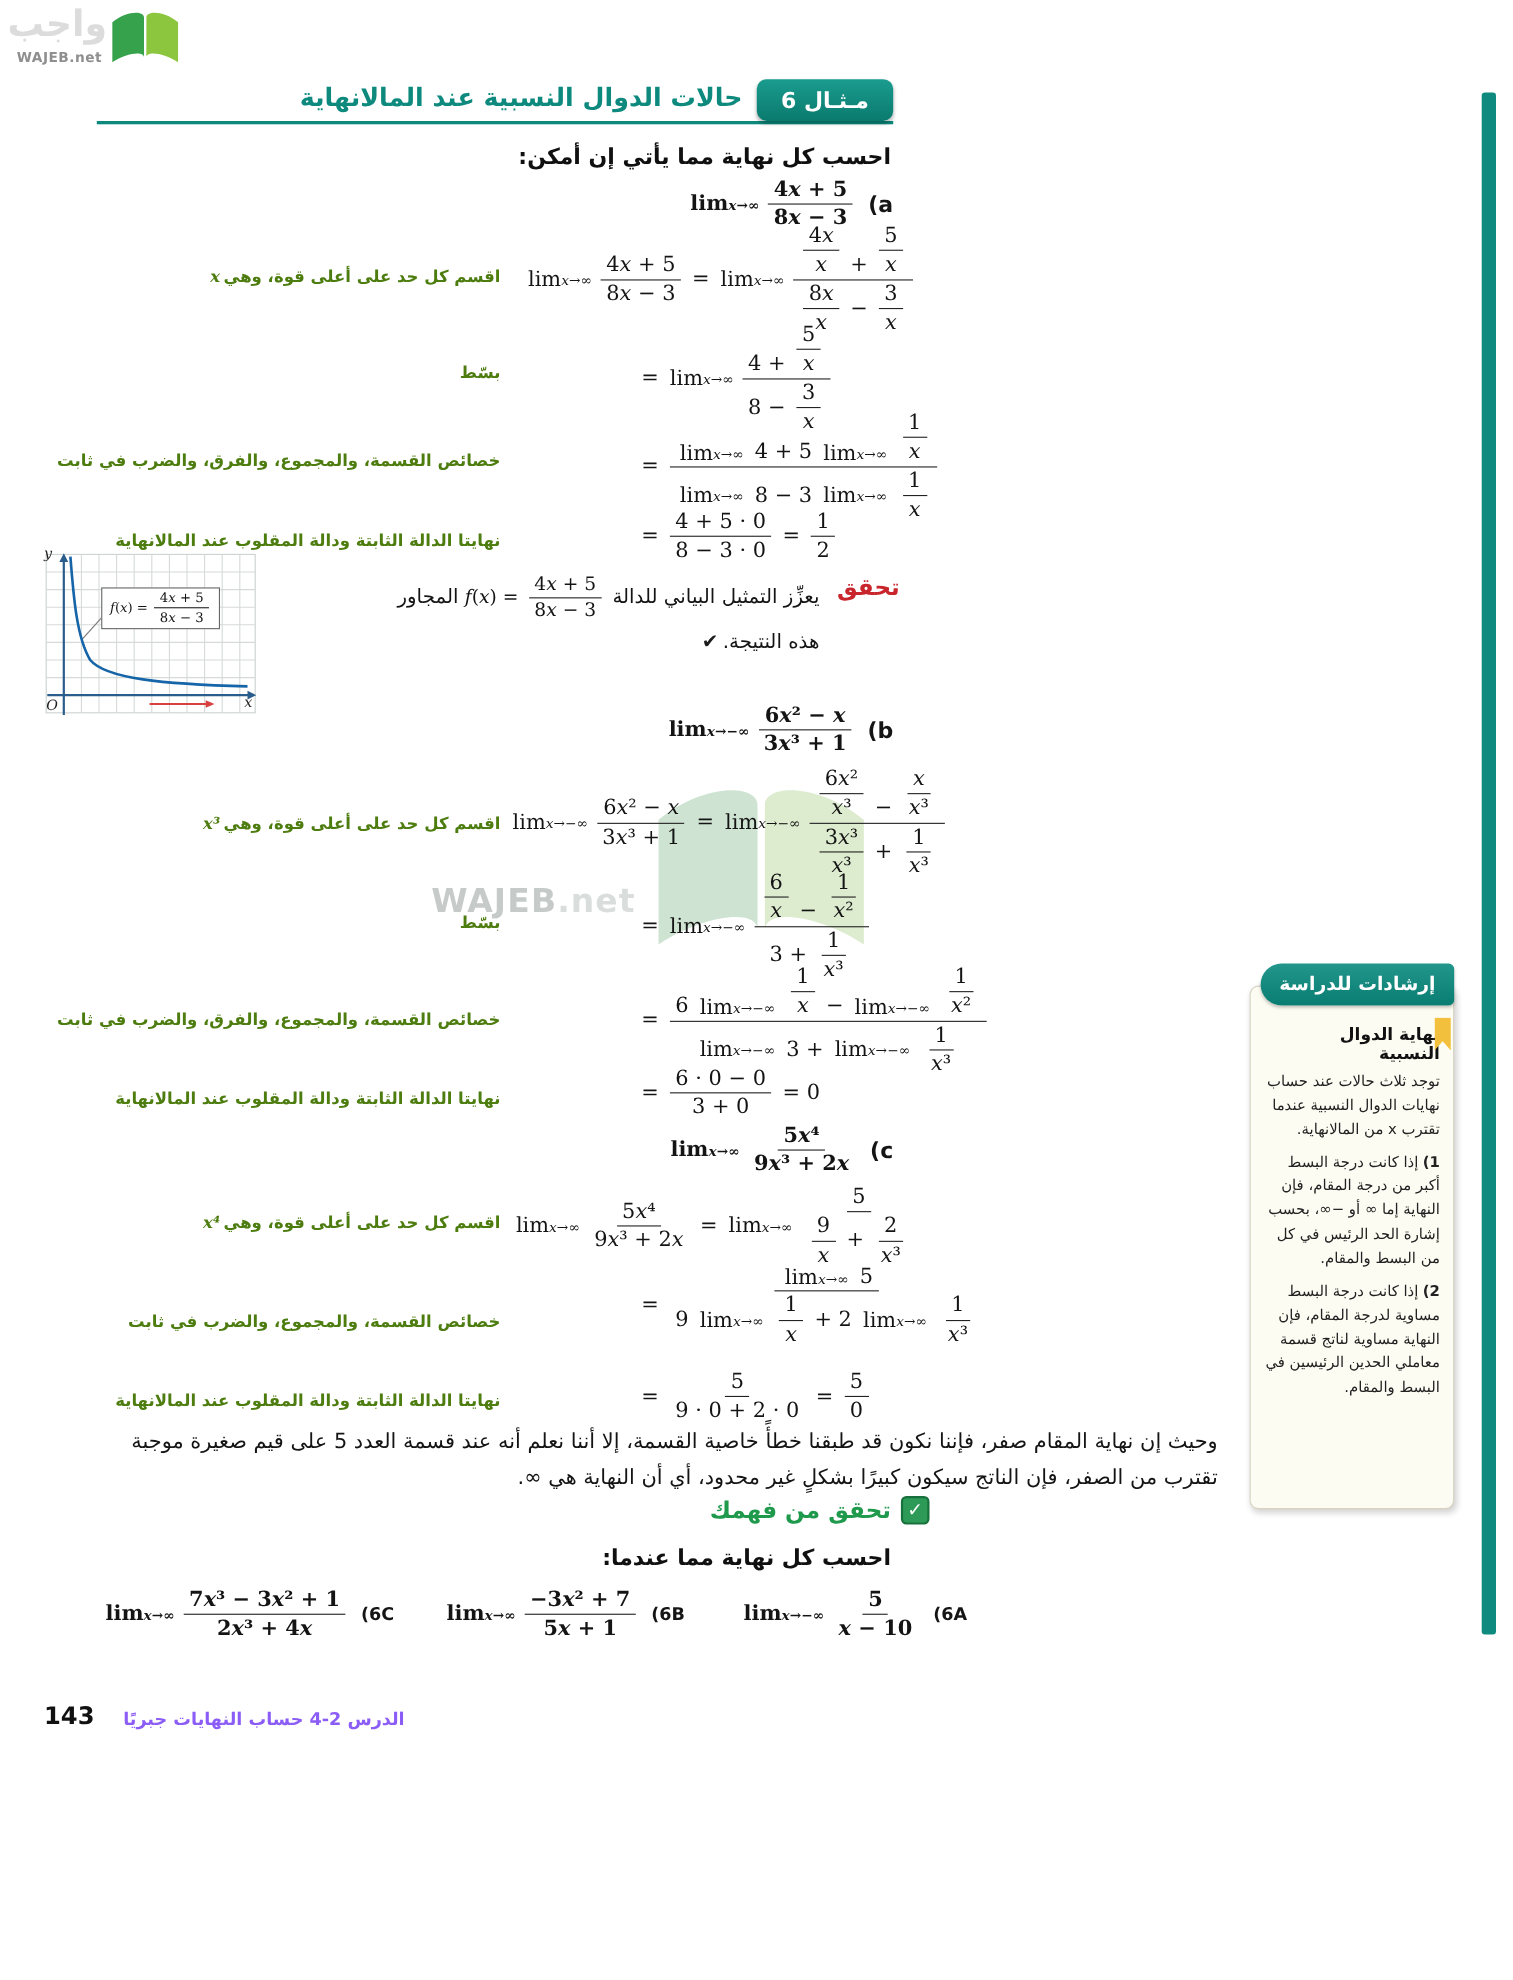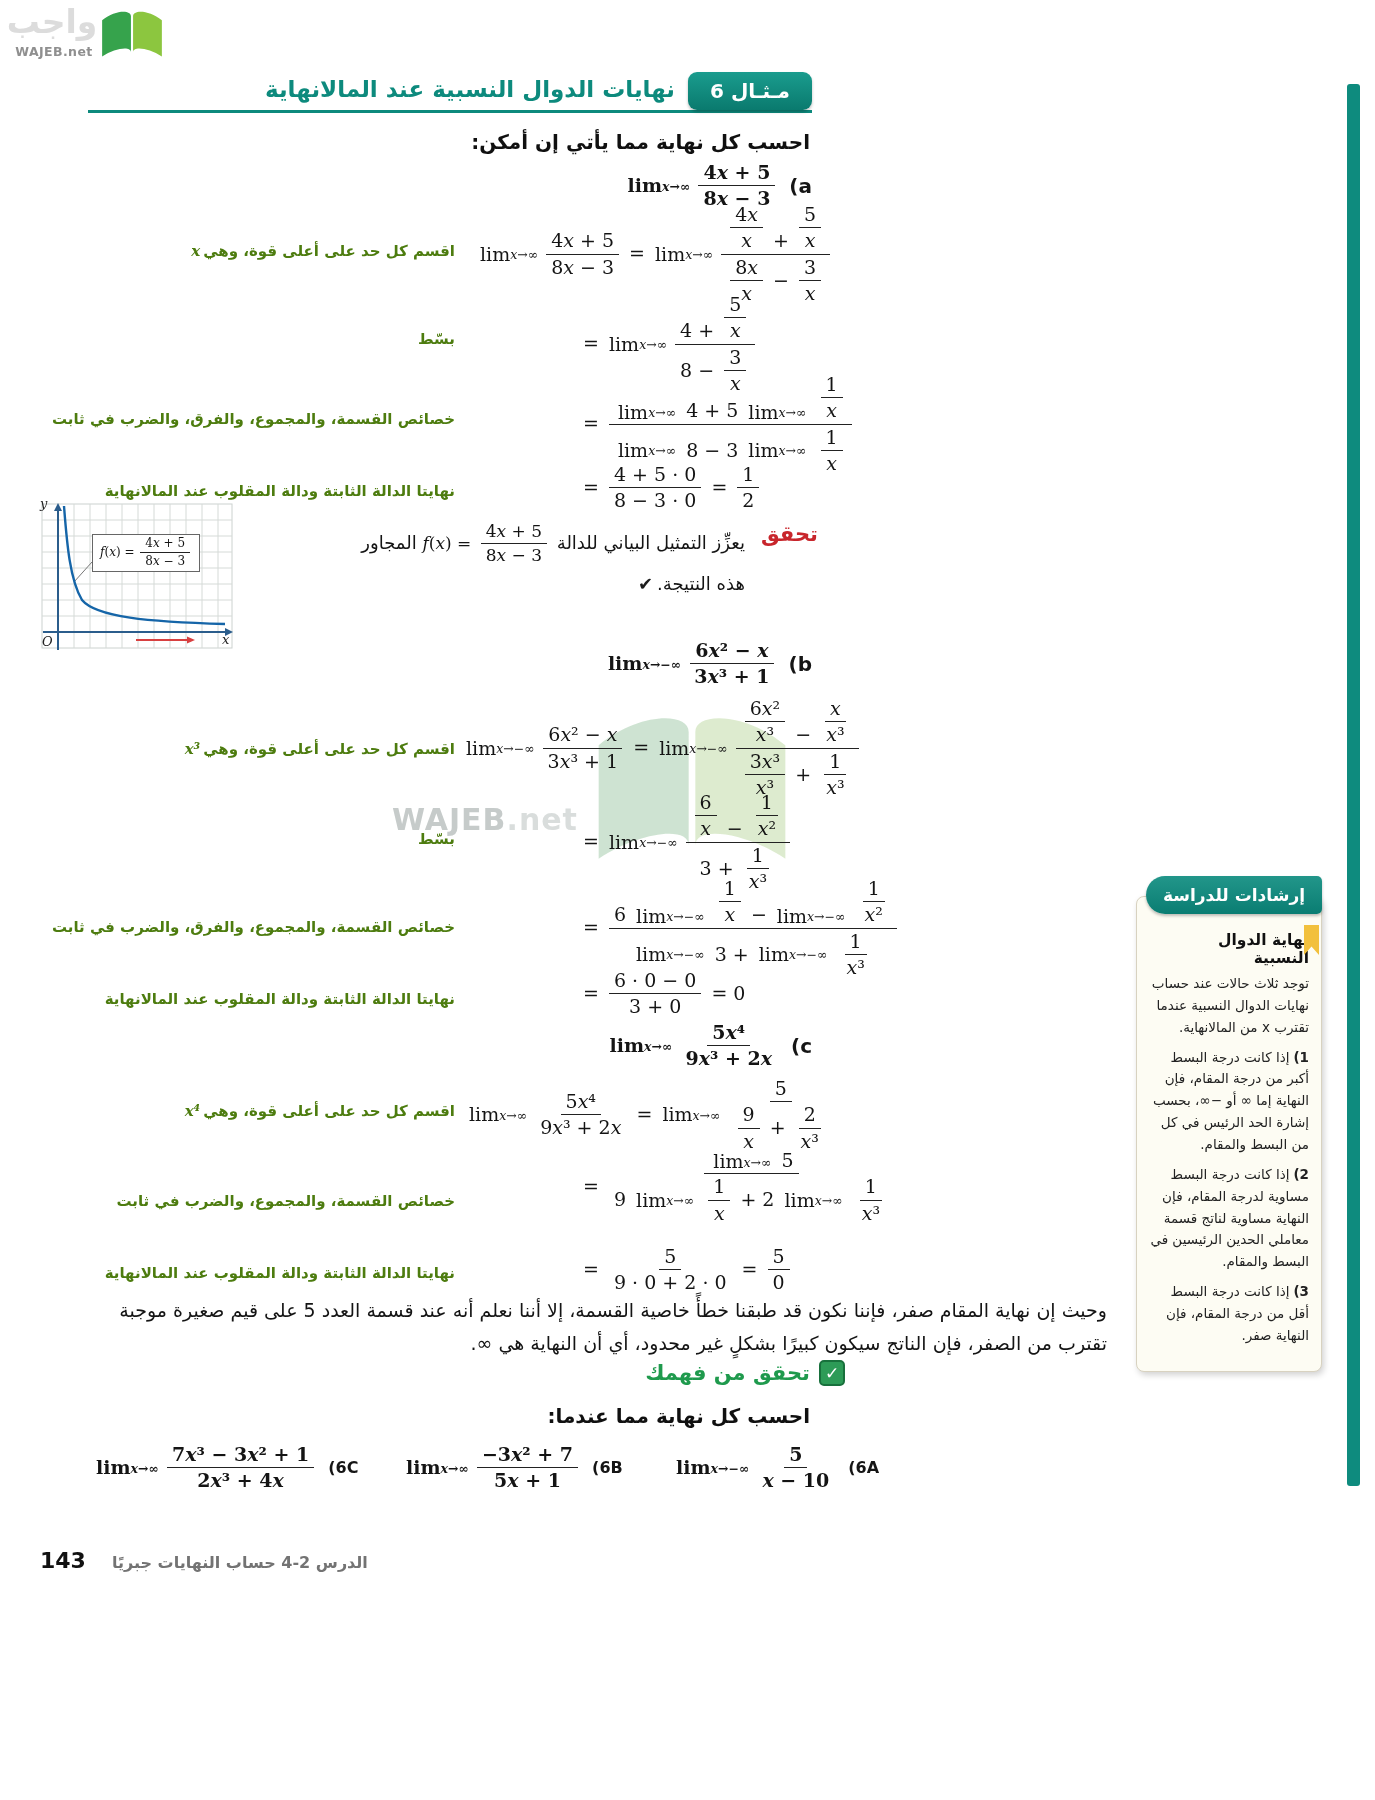--- a/index.html
+++ b/index.html
@@ -67,21 +67,21 @@
 .tipbanner{position:absolute;left:1146px;top:876px;width:176px;height:38px;background:linear-gradient(180deg,#22968a,#0a7d72);border-radius:19px 5px 5px 19px;color:#fff;font-weight:bold;font-size:17px;display:flex;align-items:center;justify-content:center;box-shadow:0 2px 3px rgba(0,0,0,.25)}
 .tip-flag{position:absolute;top:28px;right:2px;width:15px;height:30px;background:#f2c03c;clip-path:polygon(0 0,100% 0,100% 100%,50% 72%,0 100%)}
 .tip-title{font-size:15.5px;font-weight:bold;color:#111;margin-bottom:6px;padding-left:14px}
 .tip-intro{font-size:13.5px;line-height:1.62;color:#222}
 .tip-item{font-size:13.5px;line-height:1.62;color:#222;margin-top:8px}
 .tip-num{font-weight:bold;margin-left:4px;unicode-bidi:embed}
 
 
 .vbar{position:absolute;left:1347px;top:84px;width:13px;height:1402px;background:#0e8b7e;border-radius:3px}
 .footer-num{position:absolute;left:40px;top:1548px;font-size:22px;font-weight:bold;color:#111;direction:ltr}
-.footer-lesson{position:absolute;left:112px;top:1553px;font-size:16px;font-weight:bold;color:#737373;white-space:nowrap}
+.footer-lesson{position:absolute;left:112px;top:1553px;font-size:16px;font-weight:bold;color:#8b5cf6;white-space:nowrap}
 
 
 .watermark{position:absolute;left:388px;top:706px;width:404px;height:168px;opacity:.5;pointer-events:none}
 .wm-word{position:absolute;left:0;top:-6px;font-size:84px;font-weight:bold;color:#c7cbc7;line-height:1.1}
 .wm-site{position:absolute;left:4px;top:96px;font-size:30px;font-weight:bold;color:#8e9896;letter-spacing:1px;direction:ltr}
 .wm-tld{color:#b4bcba}
 .wm-book{position:absolute;right:0;top:-8px}
 </style>
 </head>
 <body>
@@ -104,21 +104,21 @@
     <svg class="logo-book" width="64" height="56" viewBox="0 0 60 50">
       <path d="M2 14 C14 4 29 4 29 10 L29 44 C29 38 14 40 2 48 Z" fill="#36a34c"></path>
       <path d="M58 14 C46 4 31 4 31 10 L31 44 C31 38 46 40 58 48 Z" fill="#8cc63f"></path>
     </svg>
   </div>
 
   <div class="ex-underline"></div>
   <div class="ex-badge">
       <span>مـثـال 6</span>
     </div>
-  <div class="ex-title">نهايات الدوال النسبية عند المالانهاية</div>
+  <div class="ex-title">حالات الدوال النسبية عند المالانهاية</div>
   <div class="intro">احسب كل نهاية مما يأتي إن أمكن:</div>
 
   <div class="part-head" style="top:162px">
     <span class="math phead">
         <span class="lim">
           <span class="limword">lim</span>
           <span class="limsub"><span class="mt"><i>x</i>→∞</span></span>
         </span>
         <span class="frac">
           <span class="num">
@@ -735,21 +735,20 @@
       </span>
     <span class="exlabel">(6C</span>
   </div>
 
   <div class="tipbox">
     <div class="tip-flag"></div>
     <div class="tip-title">نهاية الدوال النسبية</div>
     <div class="tip-intro">توجد ثلاث حالات عند حساب نهايات الدوال النسبية عندما تقترب x من المالانهاية.</div>
     <p class="tip-item"><span class="tip-num" dir="ltr">(1</span><span>إذا كانت درجة البسط أكبر من درجة المقام، فإن النهاية إما ∞ أو −∞، بحسب إشارة الحد الرئيس في كل من البسط والمقام.</span></p>
     <p class="tip-item"><span class="tip-num" dir="ltr">(2</span><span>إذا كانت درجة البسط مساوية لدرجة المقام، فإن النهاية مساوية لناتج قسمة معاملي الحدين الرئيسين في البسط والمقام.</span></p>
-    <p class="tip-item"><span class="tip-num" dir="ltr">(3</span><span>إذا كانت درجة البسط أقل من درجة المقام، فإن النهاية صفر.</span></p>
   </div>
   <div class="tipbanner">
       <span>إرشادات للدراسة</span>
     </div>
 
   <div class="footer-num">143</div>
   <div class="footer-lesson">الدرس 2-4   حساب النهايات جبريًا</div>
 
 </div>
 

